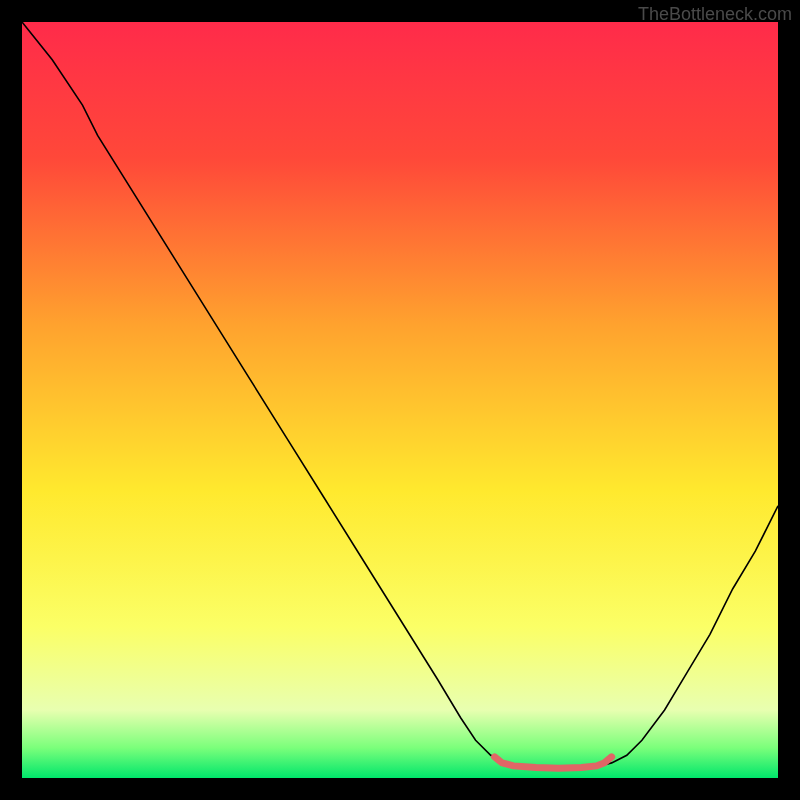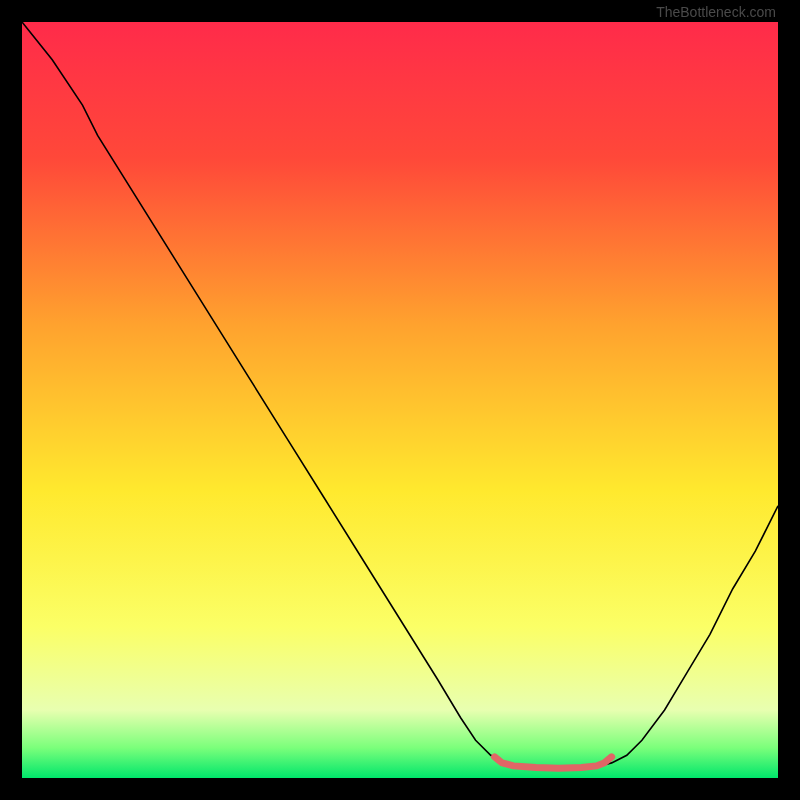--- a/index.html
+++ b/index.html
@@ -7,23 +7,23 @@
     padding: 0;
     width: 800px;
     height: 800px;
     background: #000;
     font-family: Arial, sans-serif;
     position: relative;
   }
   .watermark {
     position: absolute;
     top: 4px;
-    right: 24px;
+    right: 8px;
     color: #4a4a4a;
-    font-size: 14px;
+    font-size: 18px;
     font-weight: 500;
     z-index: 10;
   }
   .plot-area {
     position: absolute;
     left: 22px;
     top: 22px;
     width: 756px;
     height: 756px;
   }

